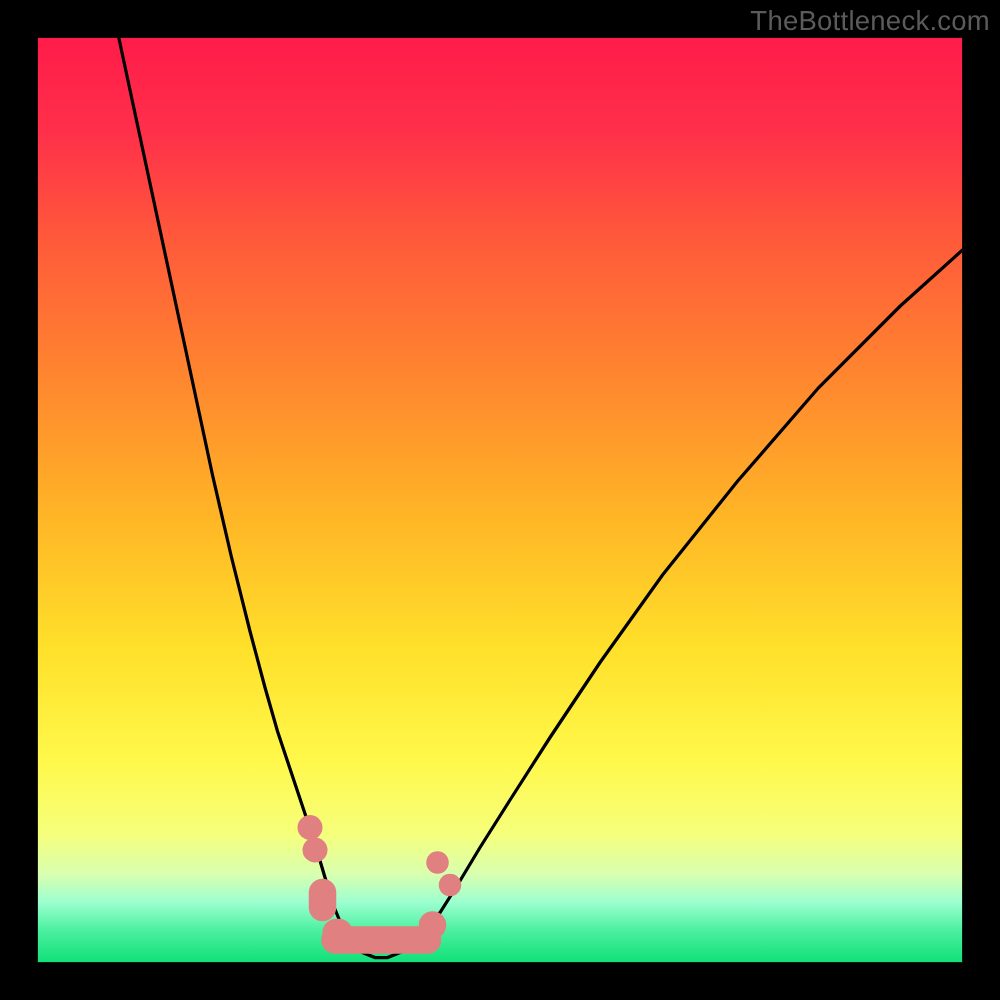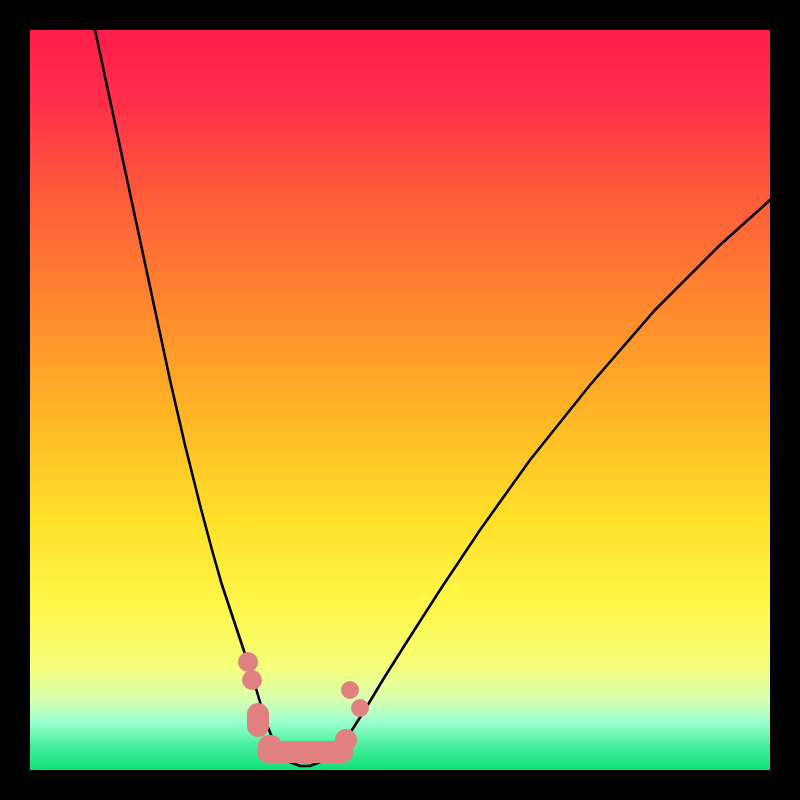--- a/index.html
+++ b/index.html
@@ -88,13 +88,14 @@
         <div class="dot" style="background: rgb(224, 128, 128); left: 218px; top: 632px; width: 20px; height: 20px;"></div>
         <div class="dot" style="background: rgb(224, 128, 128); left: 222px; top: 650px; width: 20px; height: 20px;"></div>
         <div class="dot" style="background: rgb(224, 128, 128); left: 320px; top: 660px; width: 18px; height: 18px;"></div>
         <div class="dot" style="background: rgb(224, 128, 128); left: 330px; top: 678px; width: 18px; height: 18px;"></div>
         <div class="blob" style="background: rgb(224, 128, 128); left: 228px; top: 690px; width: 22px; height: 34px; border-radius: 11px;"></div>
         <div class="blob" style="background: rgb(224, 128, 128); left: 275px; top: 722px; width: 96px; height: 22px; border-radius: 11px;"></div>
         <div class="blob" style="background: rgb(224, 128, 128); left: 240px; top: 716px; width: 24px; height: 22px; border-radius: 11px;"></div>
         <div class="blob" style="background: rgb(224, 128, 128); left: 316px; top: 710px; width: 22px; height: 22px; border-radius: 11px;"></div>
       </div>
   </div>
+  <div class="watermark">TheBottleneck.com</div>
 </div>
 
 </body></html>

